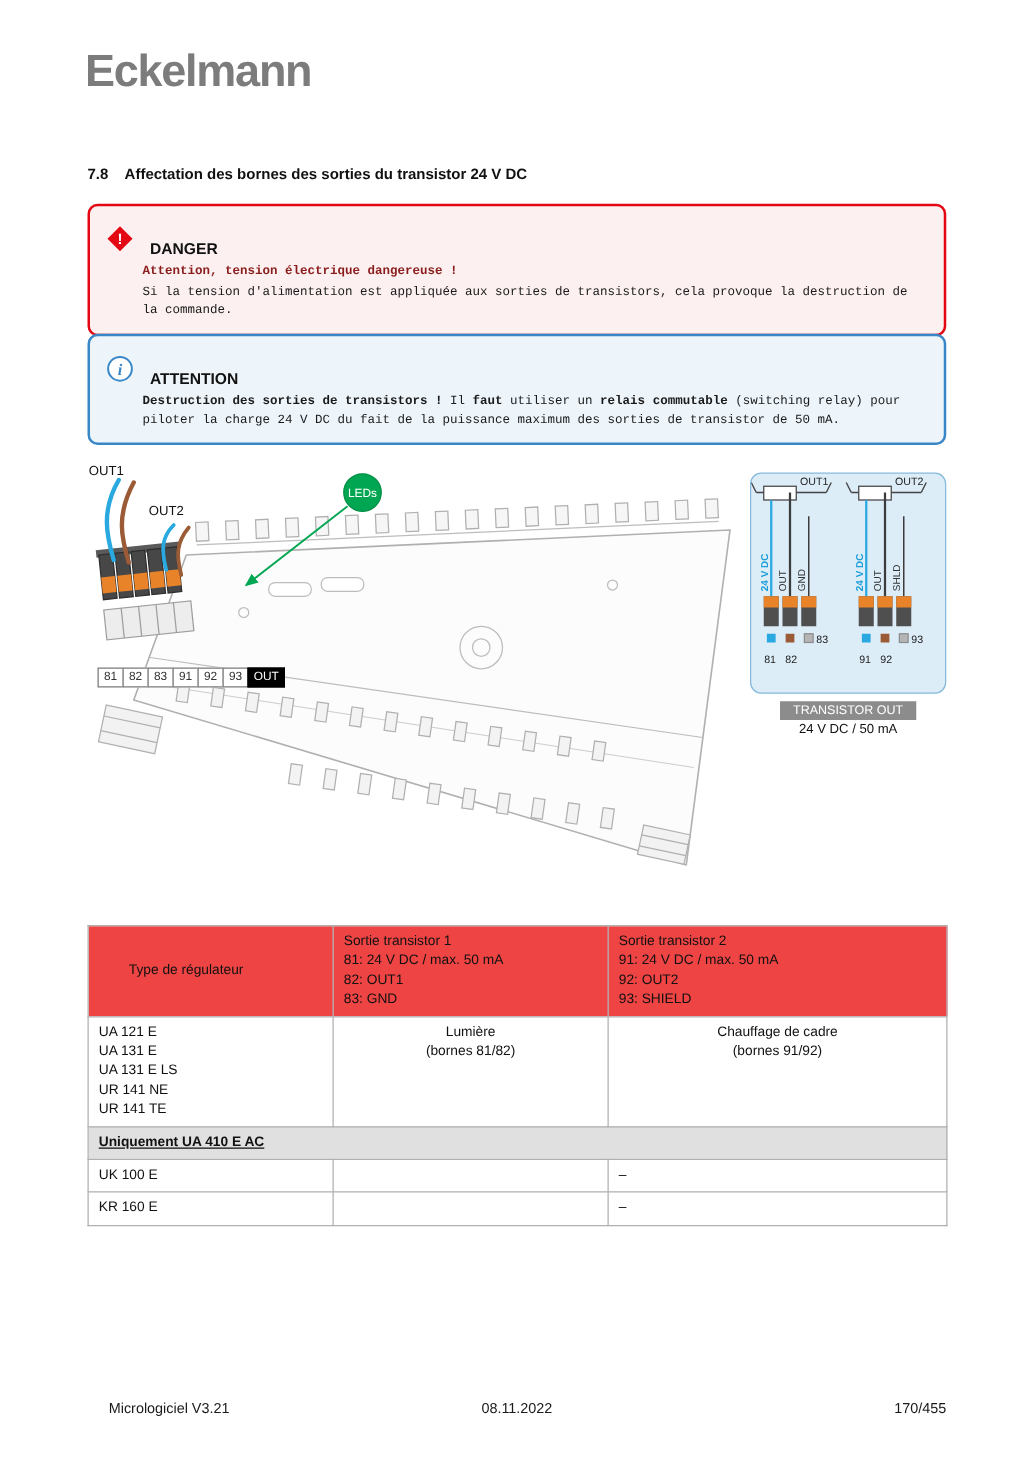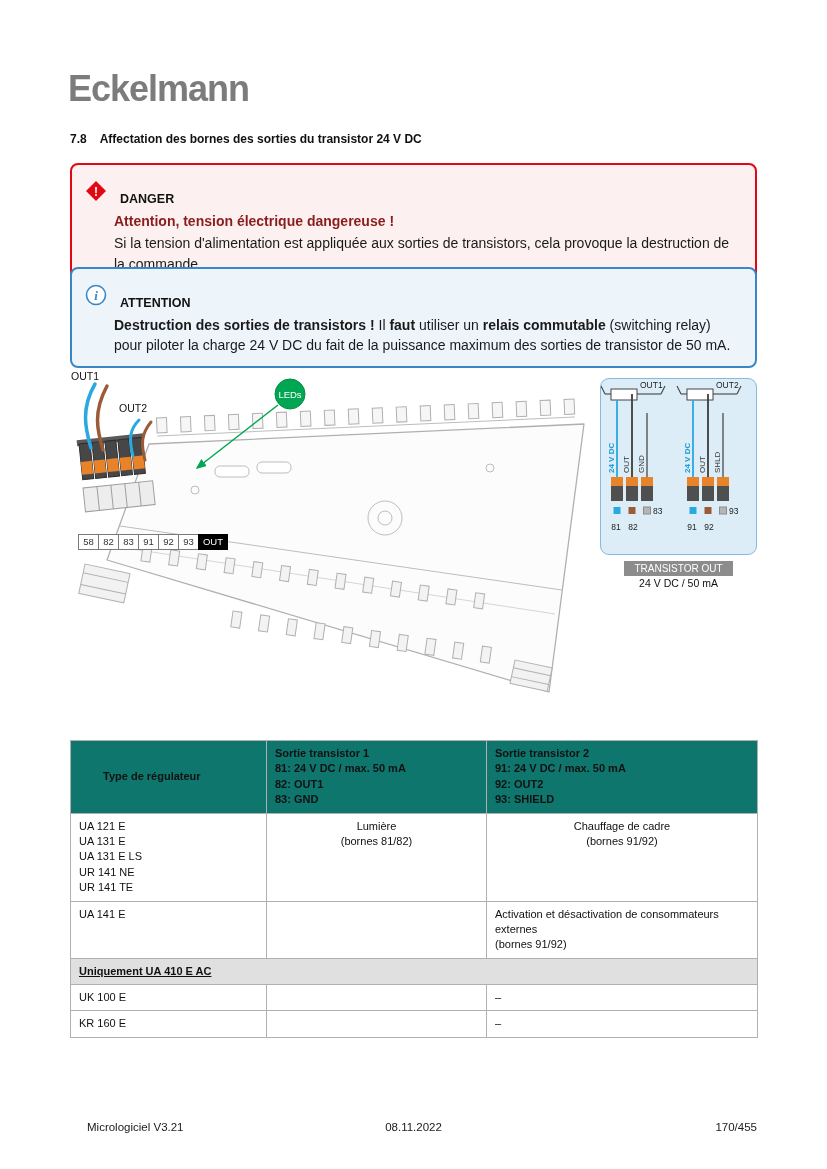--- a/index.html
+++ b/index.html
@@ -3,32 +3,32 @@
 <meta charset="utf-8">
 <style>
   html,body { margin:0; padding:0; }
   body {
     width:827px; height:1169px; position:relative; background:#ffffff;
     font-family:"Liberation Sans", sans-serif; color:#1a1a1a; overflow:hidden;
   }
   .abs { position:absolute; }
 
   
-  .logo { left:68px; top:36px; font-size:36px; font-weight:bold; color:#7c7c7c; letter-spacing:-1px;margin-top:32px; }
+  .logo { left:68px; top:36px; font-size:36px; font-weight:bold; color:#7c7c7c; letter-spacing:-1px; }
 
   
   .heading { left:70px; top:132px; font-size:12px; font-weight:bold; color:#111; display:flex; gap:13px; }
 
   
   .box { left:70px; width:687px; border-radius:8px; box-sizing:border-box; background:#fff; }
   .box.danger { top:163px; min-height:92px; border:2px solid #e30613; background:#fcf0f0; }
   .box.attention { top:267px; min-height:84px; border:2px solid #3a87c8; background:#edf5fb; }
   .box-title-row { display:flex; align-items:center; gap:13px; padding:11px 16px 3px 13px; }
   .box-title { font-size:12.5px; font-weight:bold; color:#111;margin-top:16px; }
-  .box-body { padding:2px 18px 10px 42px; font-size:14px; line-height:1.45; color:#1a1a1a; }
+  .box-body { padding:2px 18px 10px 42px; font-size:10px; line-height:1.45; color:#1a1a1a;font-family:Liberation Mono, monospace; }
   .danger-sub { font-weight:bold; color:#8b1c1c; margin-bottom:2px; }
 
   
   .figure { left:65px; top:368px; width:692px; height:366px; }
   .device-svg { position:absolute; left:0; top:0; width:530px; height:345px; }
 
   .strip { position:absolute; left:13px; top:166px; display:flex; }
   .strip span {
     display:block; width:19px; height:14px; line-height:14px; text-align:center;
     font-size:9.5px; color:#333; background:#fff; border:1px solid #7a7a7a; margin-left:-1px;
@@ -49,21 +49,21 @@
 
   
   .spec-table { left:70px; top:740px; width:687px; border-collapse:collapse; table-layout:fixed; }
   .spec-table col.c1 { width:196px; }
   .spec-table col.c2 { width:220px; }
   .spec-table col.c3 { width:271px; }
   .spec-table th, .spec-table td {
     border:1px solid #b0b0b0; font-size:11px; line-height:1.4; padding:5px 8px;
     vertical-align:top; white-space:pre-line; text-align:left; color:#111;
   }
-  .spec-table th { background:#0f766e; font-weight:bold; }
+  .spec-table th { background:#ef4444; font-weight:normal; }
   .spec-table th.vmid { vertical-align:middle;padding-left:32px; }
   .spec-table td.center { text-align:center; }
   .spec-table tr.section td { background:#e0e0e0; font-weight:bold;text-decoration:underline; }
 
   
   .footer { left:70px; top:1121px; width:687px; font-size:11.5px; color:#1a1a1a; }
   .footer .fl { position:absolute; left:0;padding-left:17px; }
   .footer .fc { position:absolute; left:50%; transform:translateX(-50%); }
   .footer .fr { position:absolute; right:0; }
 </style>
@@ -219,21 +219,21 @@
     </g>
     <text x="6" y="12" font-size="10.5" fill="#111111" font-family="Liberation Sans, sans-serif">OUT1</text>
     <text x="54" y="44" font-size="10.5" fill="#111111" font-family="Liberation Sans, sans-serif">OUT2</text>
 
     <line x1="213" y1="37" x2="132" y2="100" stroke="#00a651" stroke-width="1.5" marker-end="url(#arrgreen)"></line>
     <circle cx="225" cy="26" r="15" fill="#00a651" stroke="#008f45"></circle>
     <text x="225" y="29.5" text-anchor="middle" font-size="9.5" fill="#ffffff" font-family="Liberation Sans, sans-serif">LEDs</text>
   </svg>
 
   <div class="strip">
-    <span>58</span>
+    <span>81</span>
     <span>82</span>
     <span>83</span>
     <span>91</span>
     <span>92</span>
     <span>93</span>
     <span class="strip-out">OUT</span>
   </div>
 
   <div class="wiring-panel">
     <svg class="wiring-svg" viewBox="0 0 155 175">
@@ -330,26 +330,20 @@
     <td>UA 121 E
 UA 131 E
 UA 131 E LS
 UR 141 NE
 UR 141 TE</td>
     <td class="center">Lumière
 (bornes 81/82)</td>
     <td class="center">Chauffage de cadre
 (bornes 91/92)</td>
   </tr>
-  <tr>
-    <td>UA 141 E</td>
-    <td></td>
-    <td>Activation et désactivation de consommateurs externes
-(bornes 91/92)</td>
-  </tr>
   <tr class="section">
     <td colspan="3">Uniquement UA 410 E AC</td>
   </tr>
   <tr>
     <td>UK 100 E</td>
     <td></td>
     <td>–</td>
   </tr>
   <tr>
     <td>KR 160 E</td>

